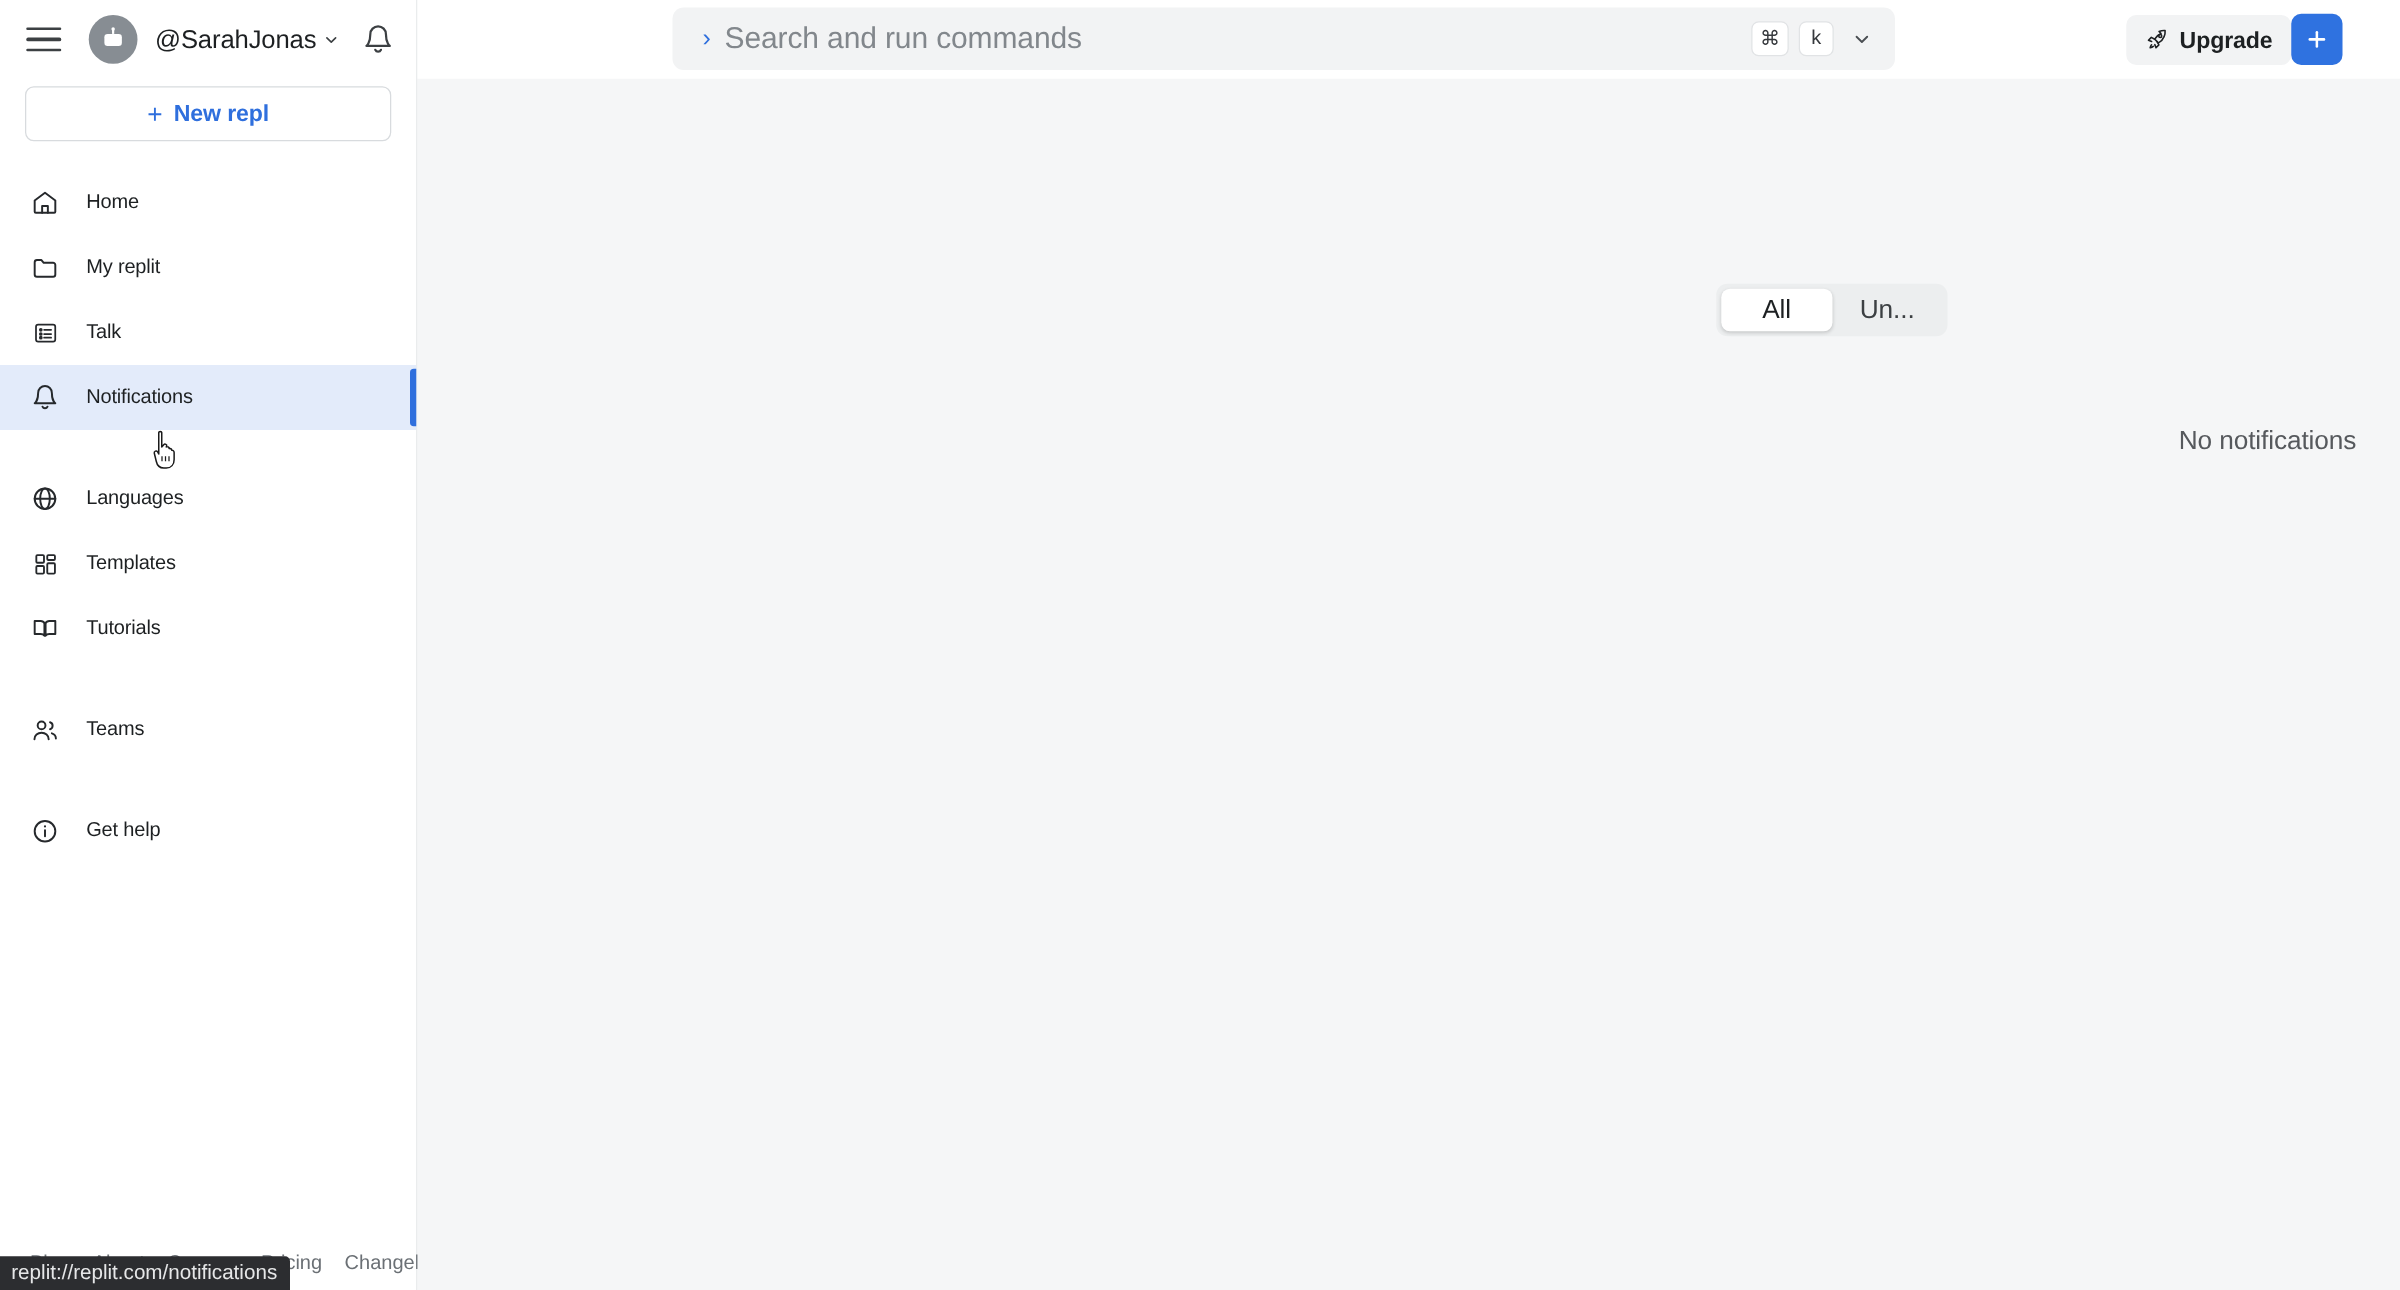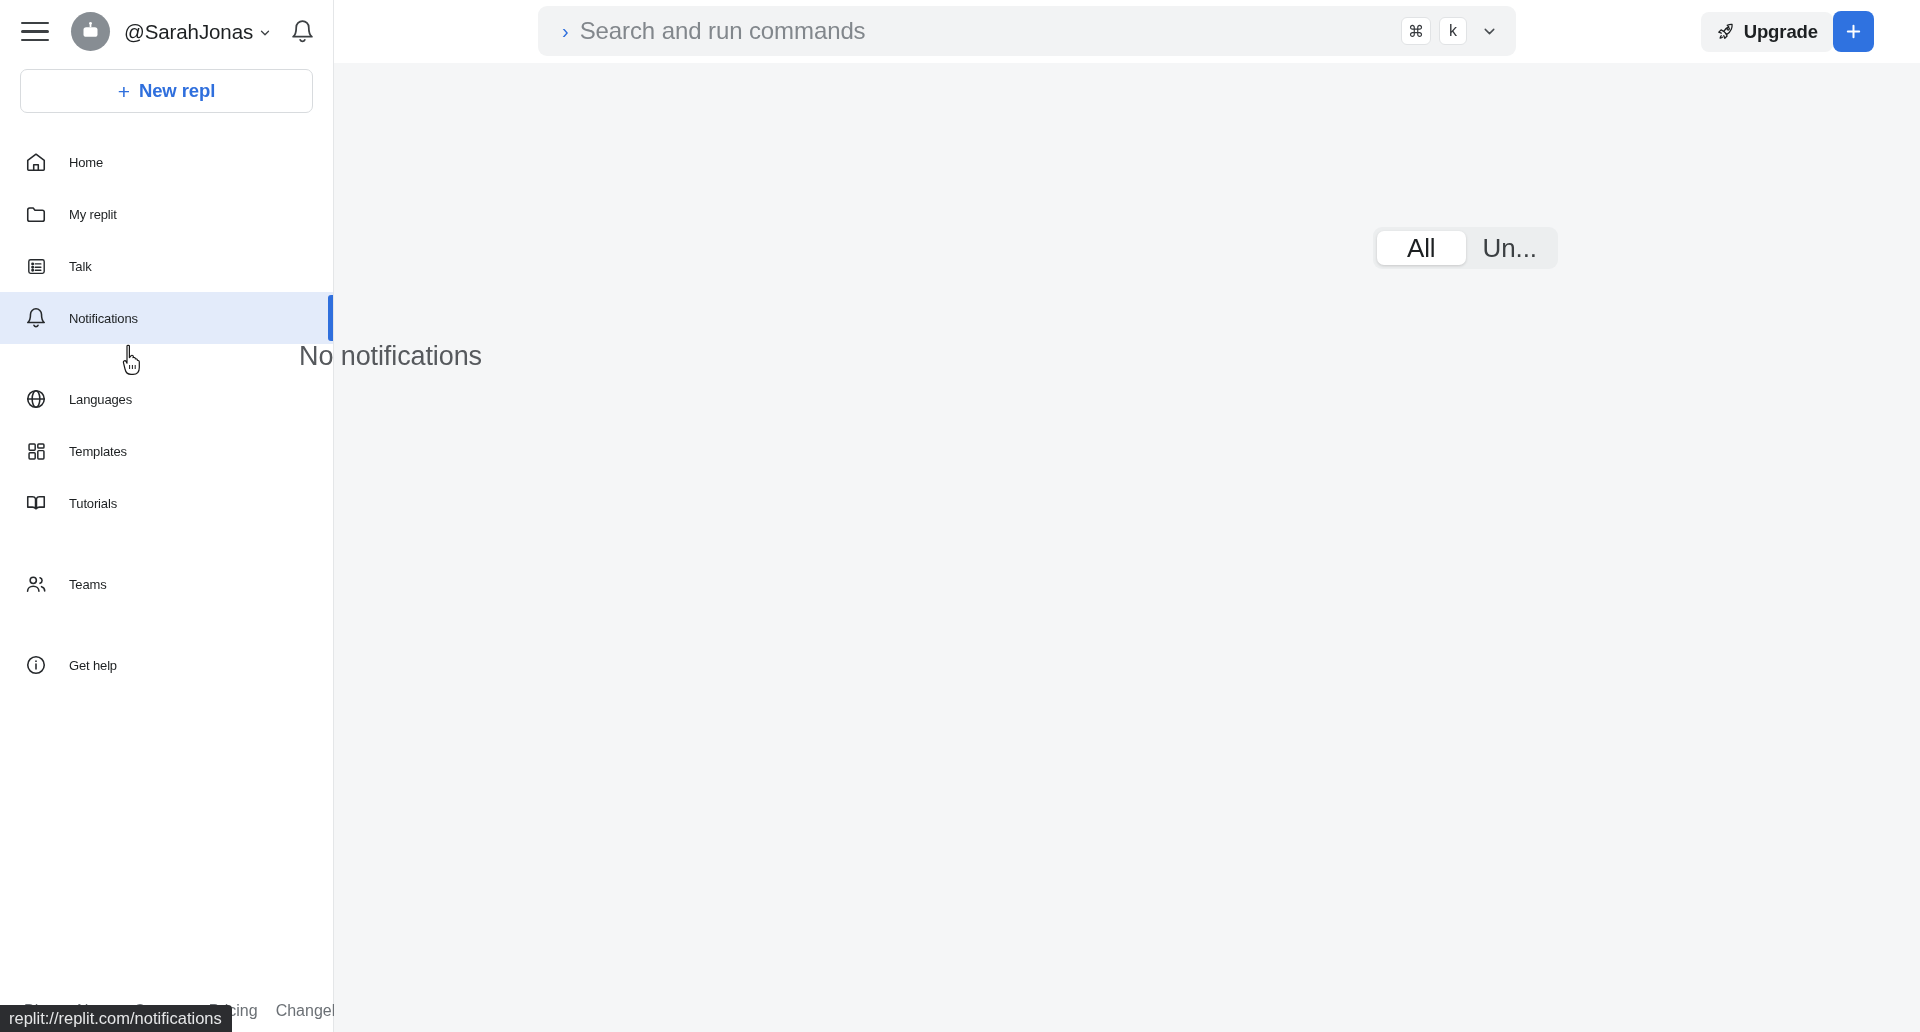--- a/index.html
+++ b/index.html
@@ -50,21 +50,21 @@
     font-size: 18.5px; font-weight: 700;
     display: flex; align-items: center; justify-content: center;
     gap: 9px; cursor: pointer; letter-spacing: -0.1px;
   }
   .newrepl .plus { font-size: 21px; font-weight: 500; line-height: 1; }
 
   .nav { margin-top: 23px; display: flex; flex-direction: column; }
   .nav-item {
     height: 52px; display: flex; align-items: center;
     gap: 21px; padding-left: 24px; cursor: pointer;
-    position: relative; color: #1d2022; font-size: 13px;
+    position: relative; color: #1d2022; font-size: 16px;
     letter-spacing: -0.15px;
   }
   .nav-item .ico { width: 24px; height: 24px; display:flex; align-items:center; justify-content:center; flex:none; }
   .nav-item.active { background: #e3ebfa; }
   .nav-item.active::after {
     content: ""; position: absolute; right: 0; top: 3px; bottom: 3px;
     width: 5px; background: #2f6fdd; border-radius: 3px 0 0 3px;
   }
   .nav-gap { height: 29px; }
 
@@ -117,28 +117,28 @@
 
   
   .content { position: relative; height: 969px; }
   .seg {
     position: absolute; left: 1039px; top: 164px;
     display: flex; background: #eceeef; border-radius: 9px;
     padding: 4px; width: 185px; height: 42px;
   }
   .seg-btn {
     flex: 1; display: flex; align-items: center; justify-content: center;
-    font-size: 26px; color: #3c4043; border-radius: 7px; cursor: pointer;
+    font-size: 21px; color: #3c4043; border-radius: 7px; cursor: pointer;
     letter-spacing: -0.1px; overflow: hidden; white-space: nowrap;
     background: transparent; border: none; font-family: "Liberation Sans", sans-serif;
   }
   .seg-btn.sel { background: #ffffff; box-shadow: 0 1px 3px rgba(0,0,0,.16); color: #1d2022; }
   .empty-msg {
     position: absolute; left: 0; right: 0; top: 278px;
-    text-align: left; font-size: 27px; color: #56595d; letter-spacing: -0.1px;
+    text-align: right; font-size: 21px; color: #56595d; letter-spacing: -0.1px;
   }
   .empty-inner { display: inline-block; transform: translateX(-35px); }
 
   
   .cursor { position: absolute; left: 120px; top: 344px; pointer-events: none; z-index: 40; }
 
   
   .statusbar {
     position: absolute; left: 0; bottom: 0;
     height: 27px; padding: 0 10px 0 9px;

